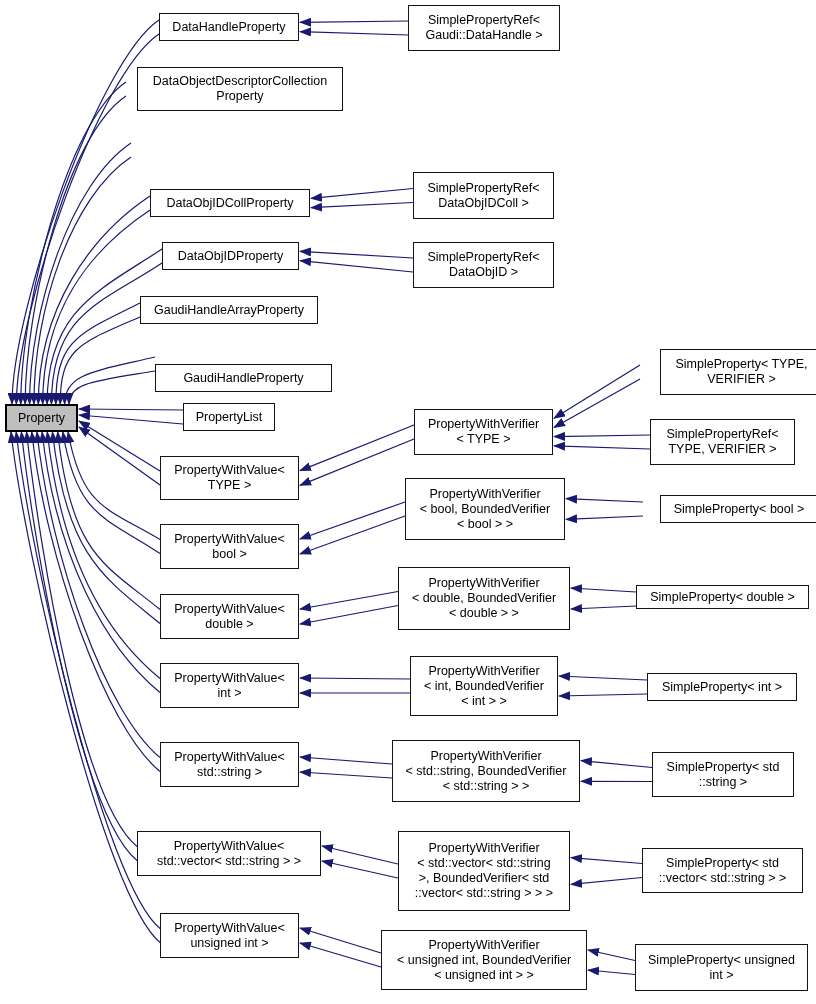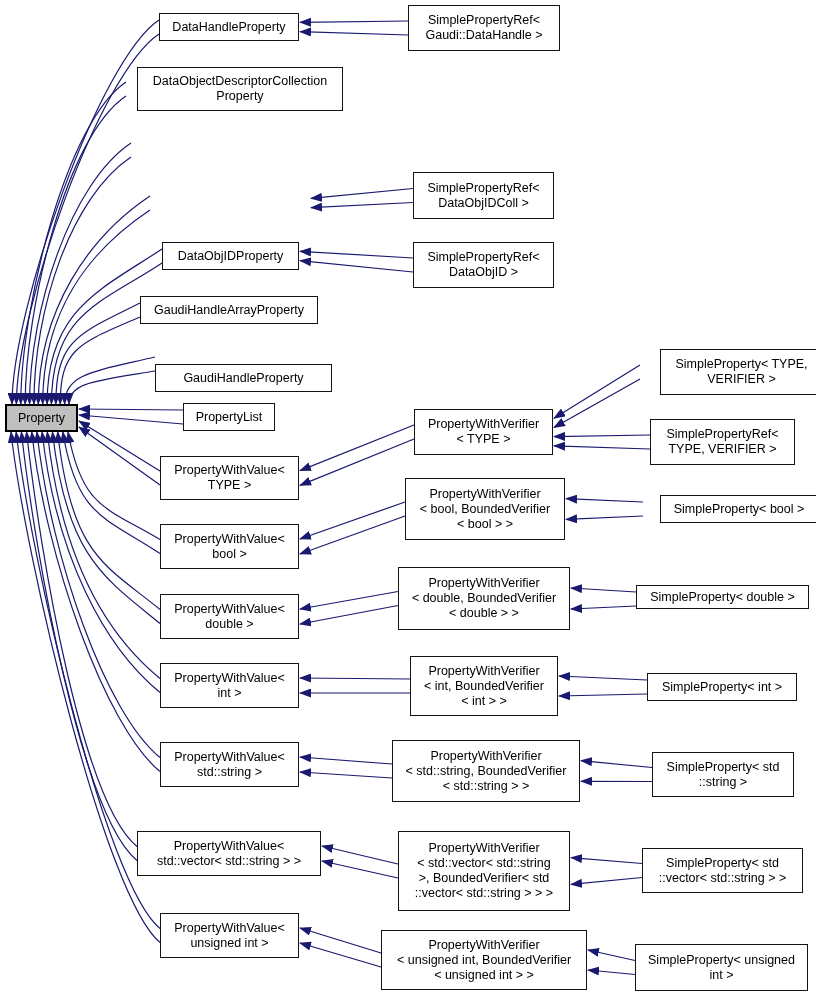--- a/index.html
+++ b/index.html
@@ -97,20 +97,21 @@
       <path d="M642,877.5 L571,884.3333333333334" class="edge" marker-end="url(#arrowhead)"></path>
       <path d="M635,960.5 L588,950" class="edge" marker-end="url(#arrowhead)"></path>
       <path d="M635,974.5 L588,970" class="edge" marker-end="url(#arrowhead)"></path>
     </svg>
 
   <div class="node current" style="left:5px;top:404px;width:73px;height:28px">Property</div>
 
   <div class="node" style="left:159px;top:13px;width:140px;height:28px">DataHandleProperty</div>
   <div class="node" style="left:137px;top:67px;width:206px;height:44px">DataObjectDescriptorCollection
 Property</div>
+  <div class="node" style="left:150px;top:189px;width:160px;height:28px">DataObjIDCollProperty</div>
   <div class="node" style="left:162px;top:242px;width:137px;height:28px">DataObjIDProperty</div>
   <div class="node" style="left:140px;top:296px;width:178px;height:28px">GaudiHandleArrayProperty</div>
   <div class="node" style="left:155px;top:364px;width:177px;height:28px">GaudiHandleProperty</div>
   <div class="node" style="left:183px;top:403px;width:92px;height:28px">PropertyList</div>
   <div class="node" style="left:160px;top:456px;width:139px;height:44px">PropertyWithValue&lt;
 TYPE &gt;</div>
   <div class="node" style="left:160px;top:524px;width:139px;height:45px">PropertyWithValue&lt;
 bool &gt;</div>
   <div class="node" style="left:160px;top:594px;width:139px;height:45px">PropertyWithValue&lt;
 double &gt;</div>

